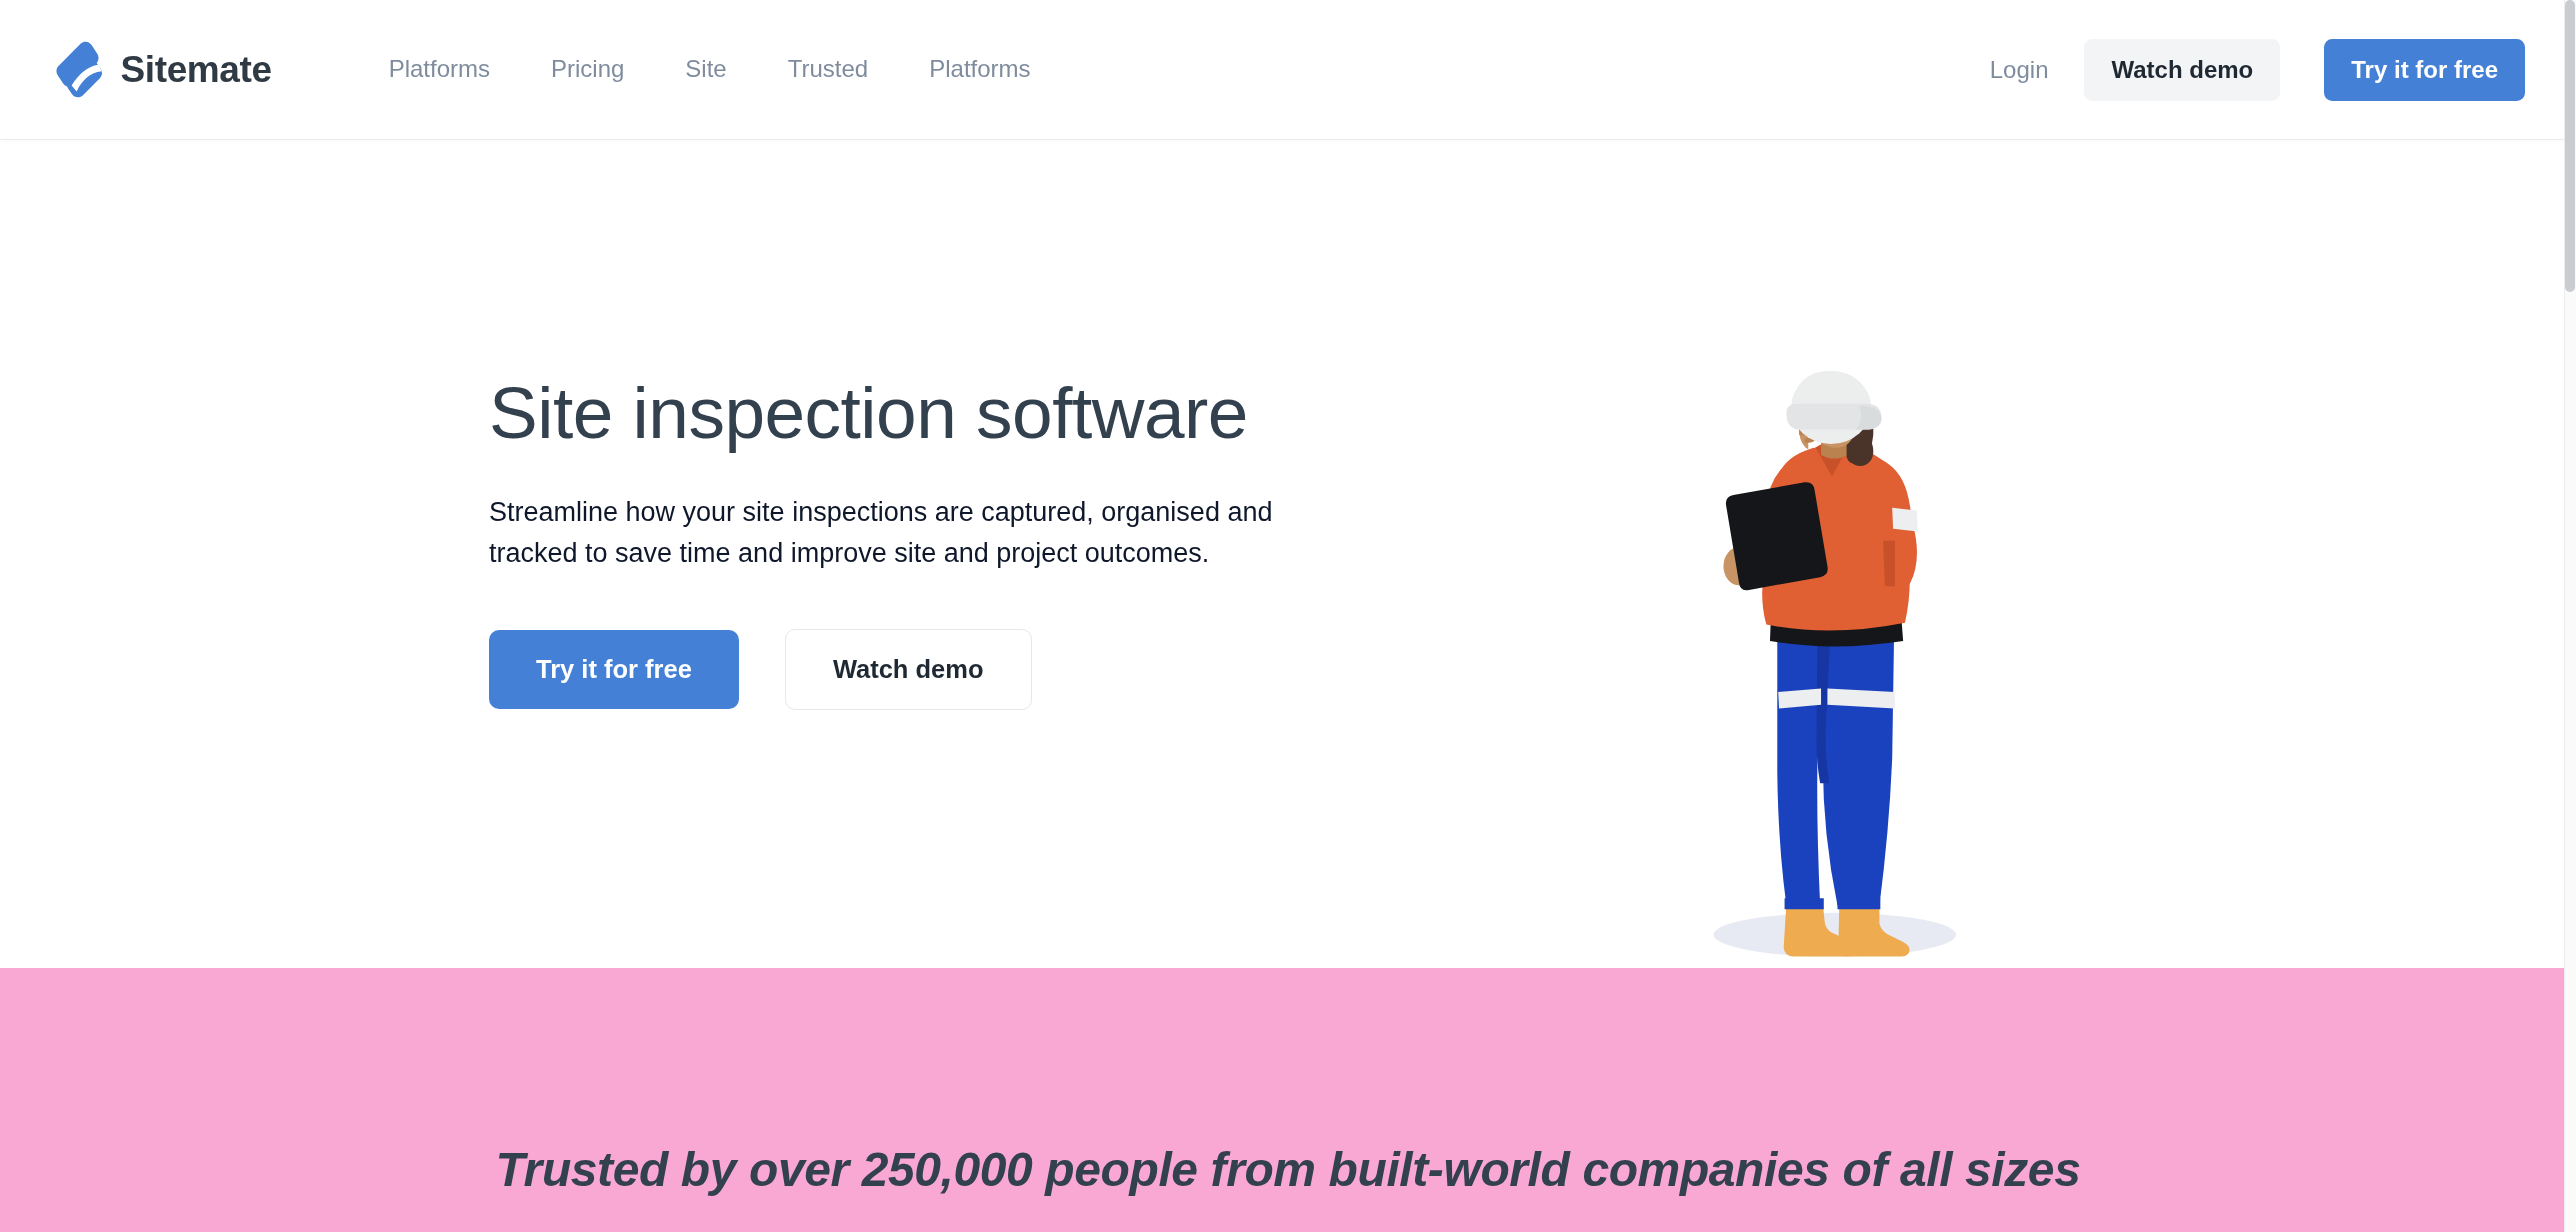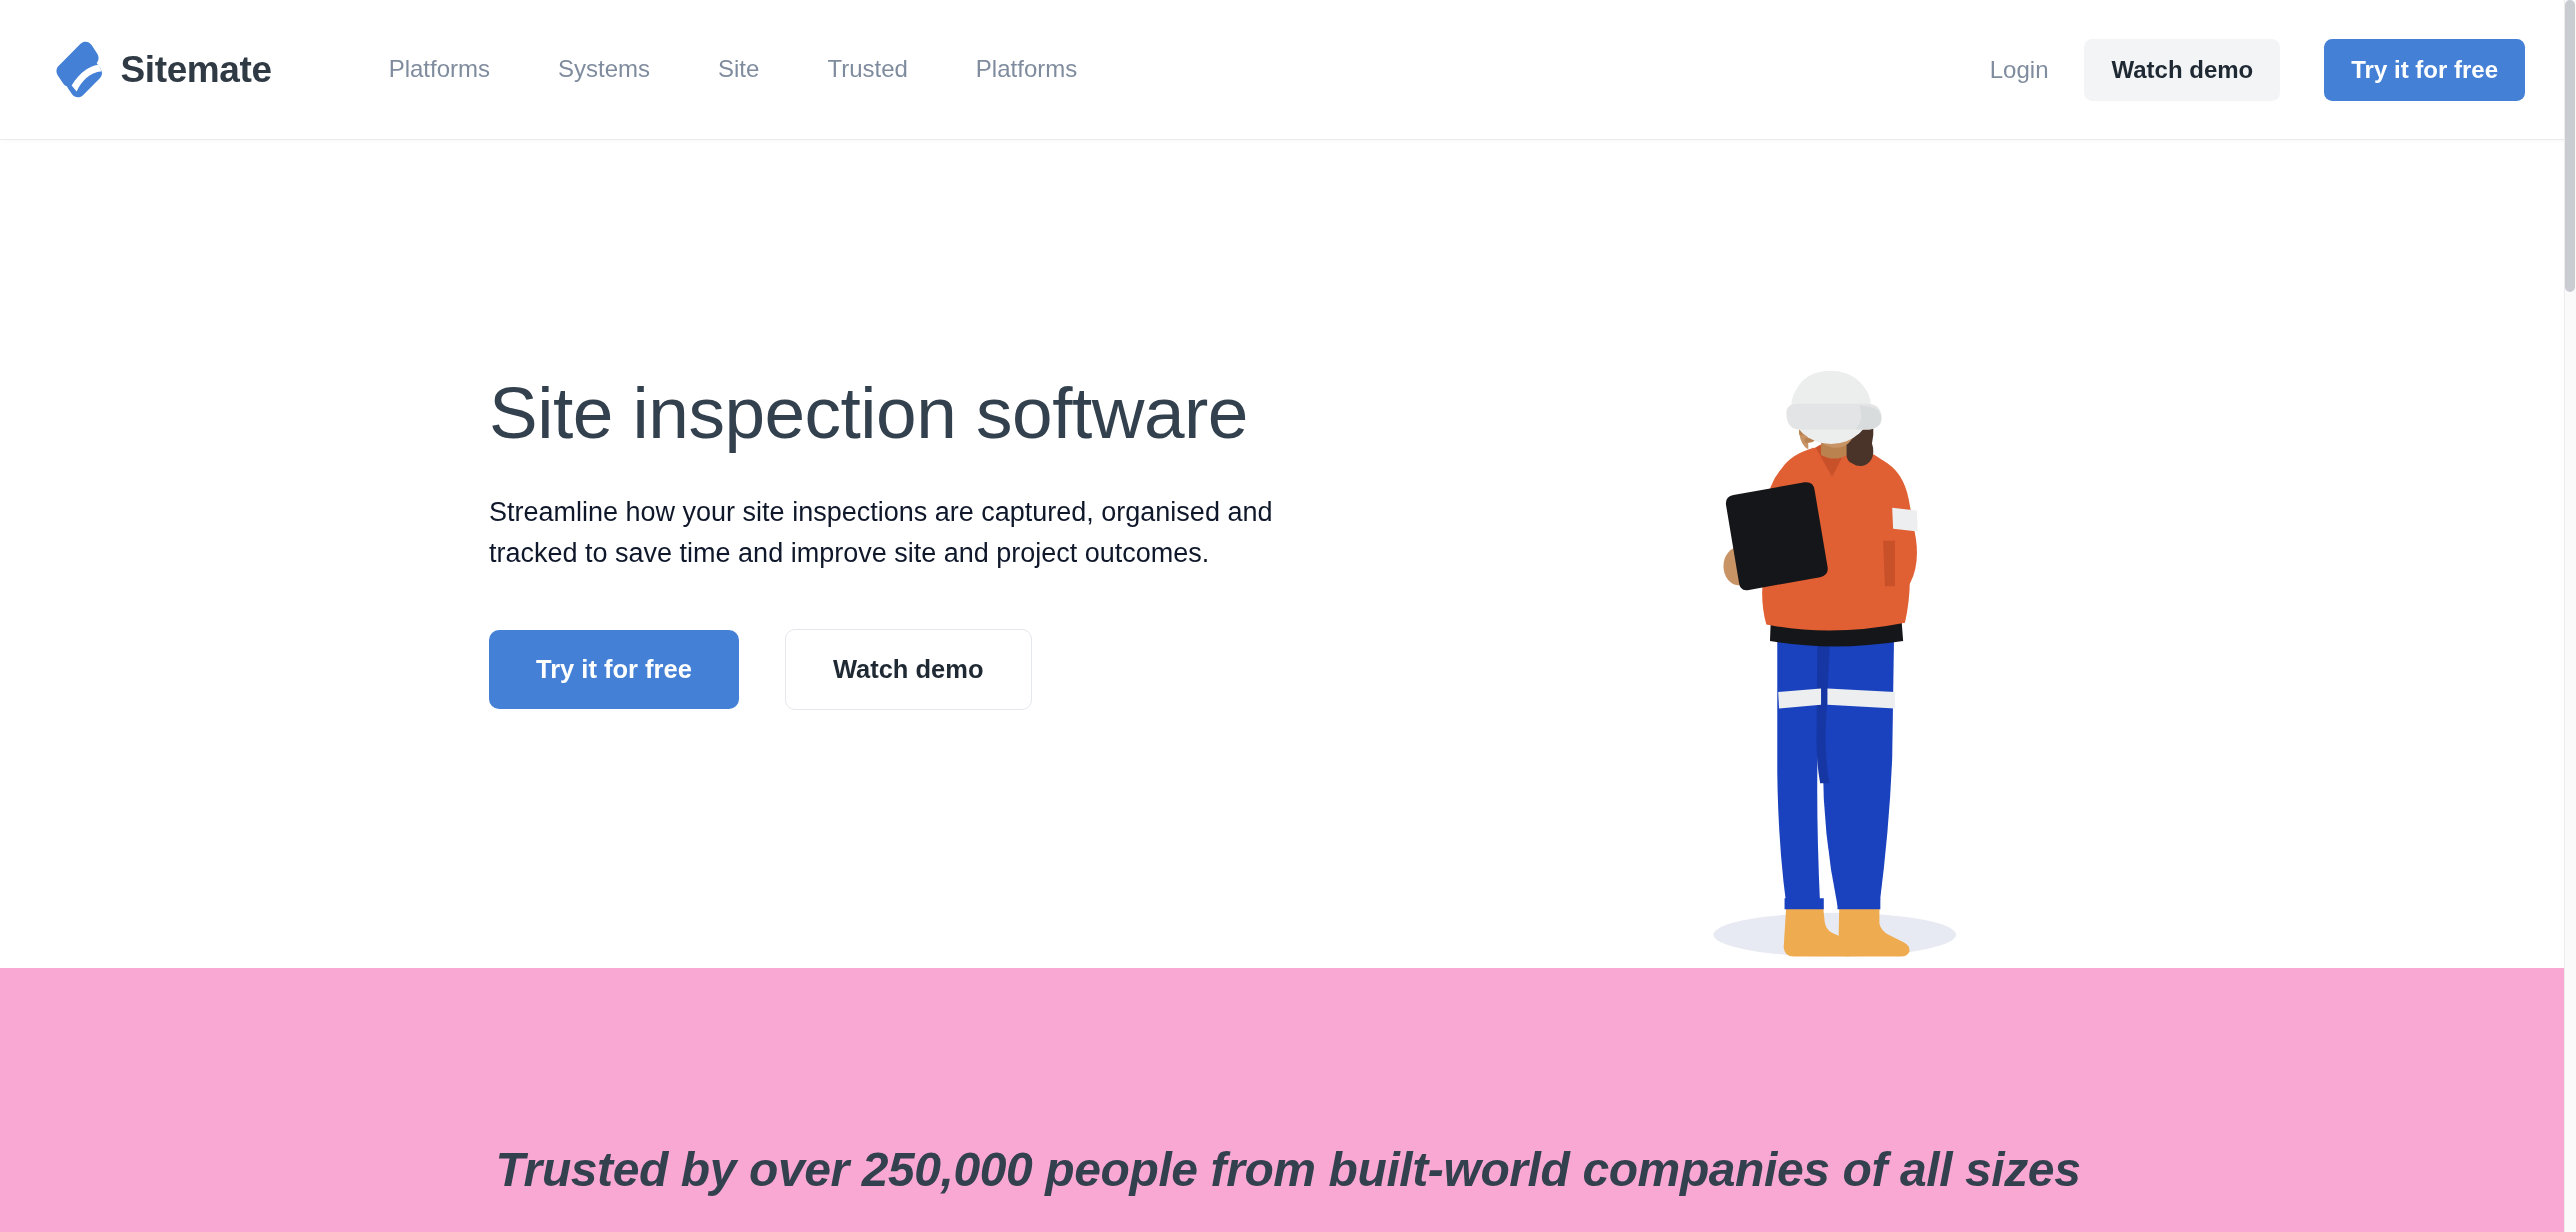--- a/index.html
+++ b/index.html
@@ -49,21 +49,21 @@
     font-size: 37px;
     font-weight: 700;
     color: #2f3a45;
     letter-spacing: -0.4px;
     line-height: 1;
   }
 
   .main-nav {
     display: flex;
     align-items: center;
-    gap: 8px;
+    gap: 1px;
     margin-left: 117px;
   }
   .nav-link {
     font-size: 24px;
     color: #7f8c9e;
     font-weight: 400;
     padding: 9px 30px;
     cursor: pointer;
     white-space: nowrap;
     line-height: 1.2;
@@ -242,21 +242,21 @@
                    C41.5 29.0 46.0 27.0 51.5 26.0
                    L55.5 33.0 C48.5 33.8 43.0 36.5 38.5 40.5
                    C34.5 44.0 31.0 49.0 28.0 55.0 Z" fill="#ffffff"></path>
         </svg>
       </span>
       <span class="brand-name">Sitemate</span>
     </a>
 
     <nav class="main-nav">
       <span class="nav-link">Platforms</span>
-      <span class="nav-link">Systems</span>
+      <span class="nav-link">Pricing</span>
       <span class="nav-link">Site</span>
       <span class="nav-link">Trusted</span>
       <span class="nav-link">Platforms</span>
     </nav>
 
     <div class="header-actions">
       <span class="login-link">Login</span>
       <button class="btn btn-ghost-header">Watch demo</button>
       <button class="btn btn-primary-header">Try it for free</button>
     </div>

